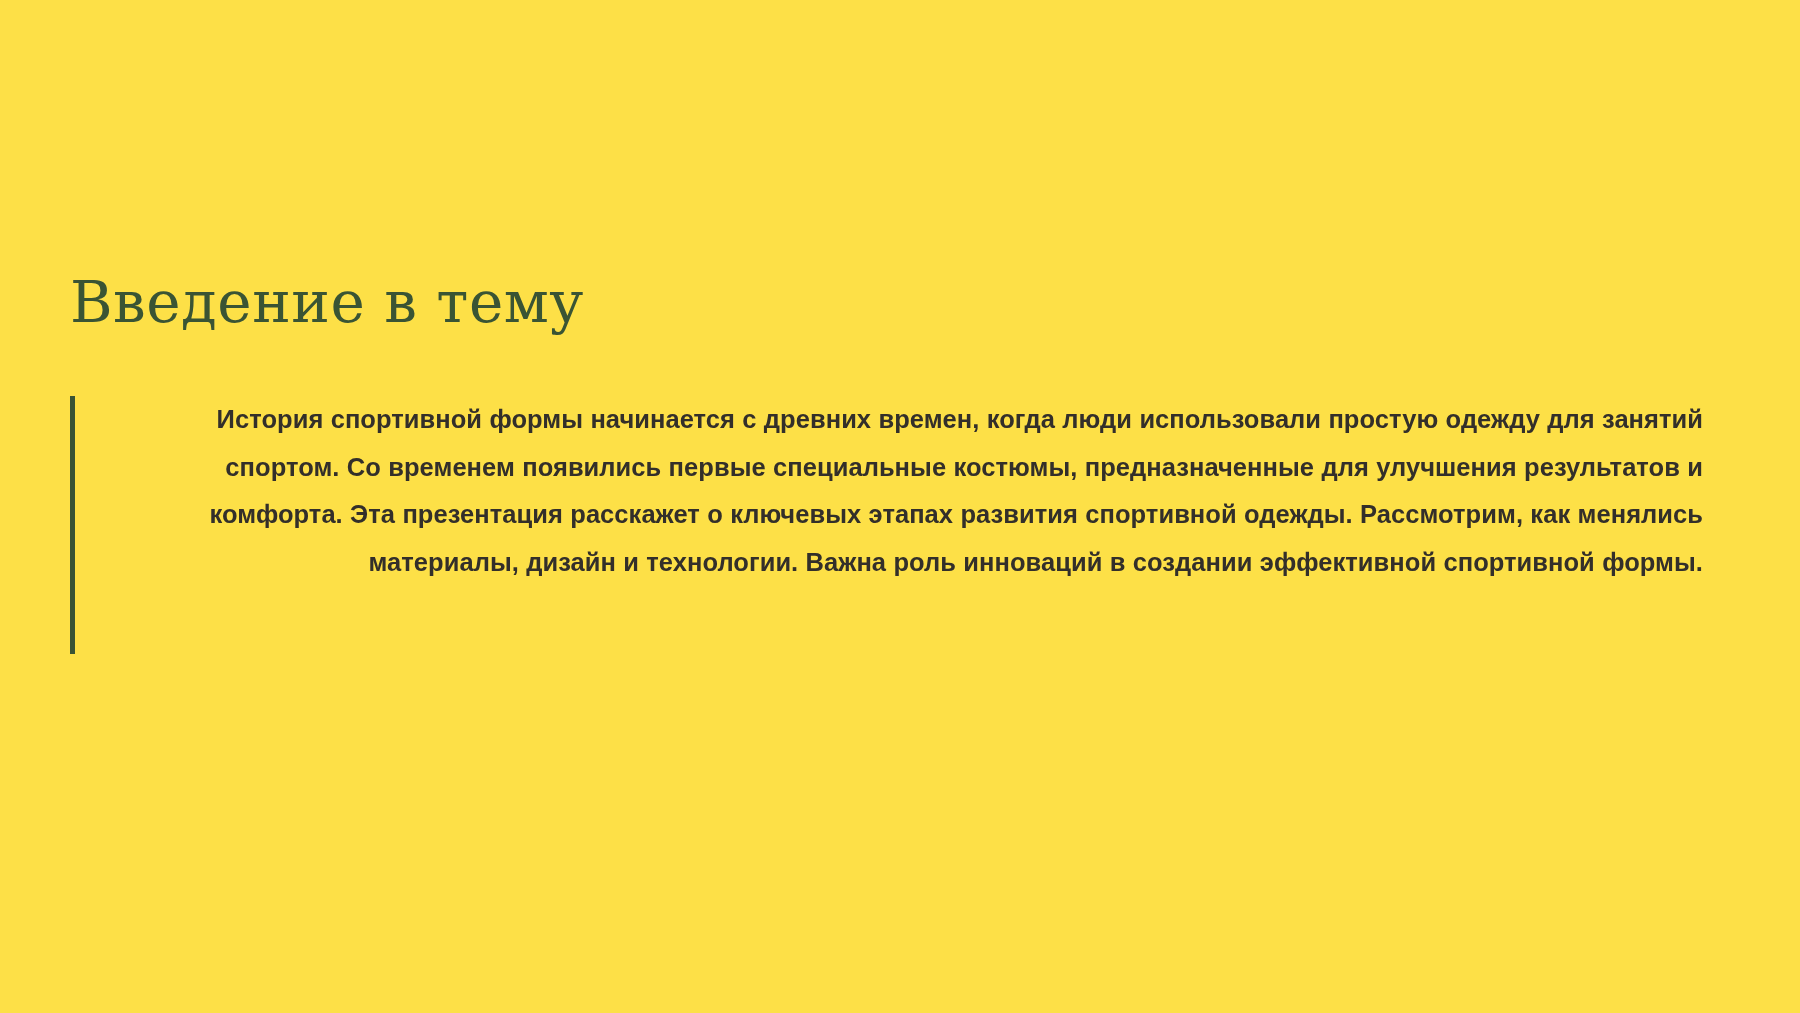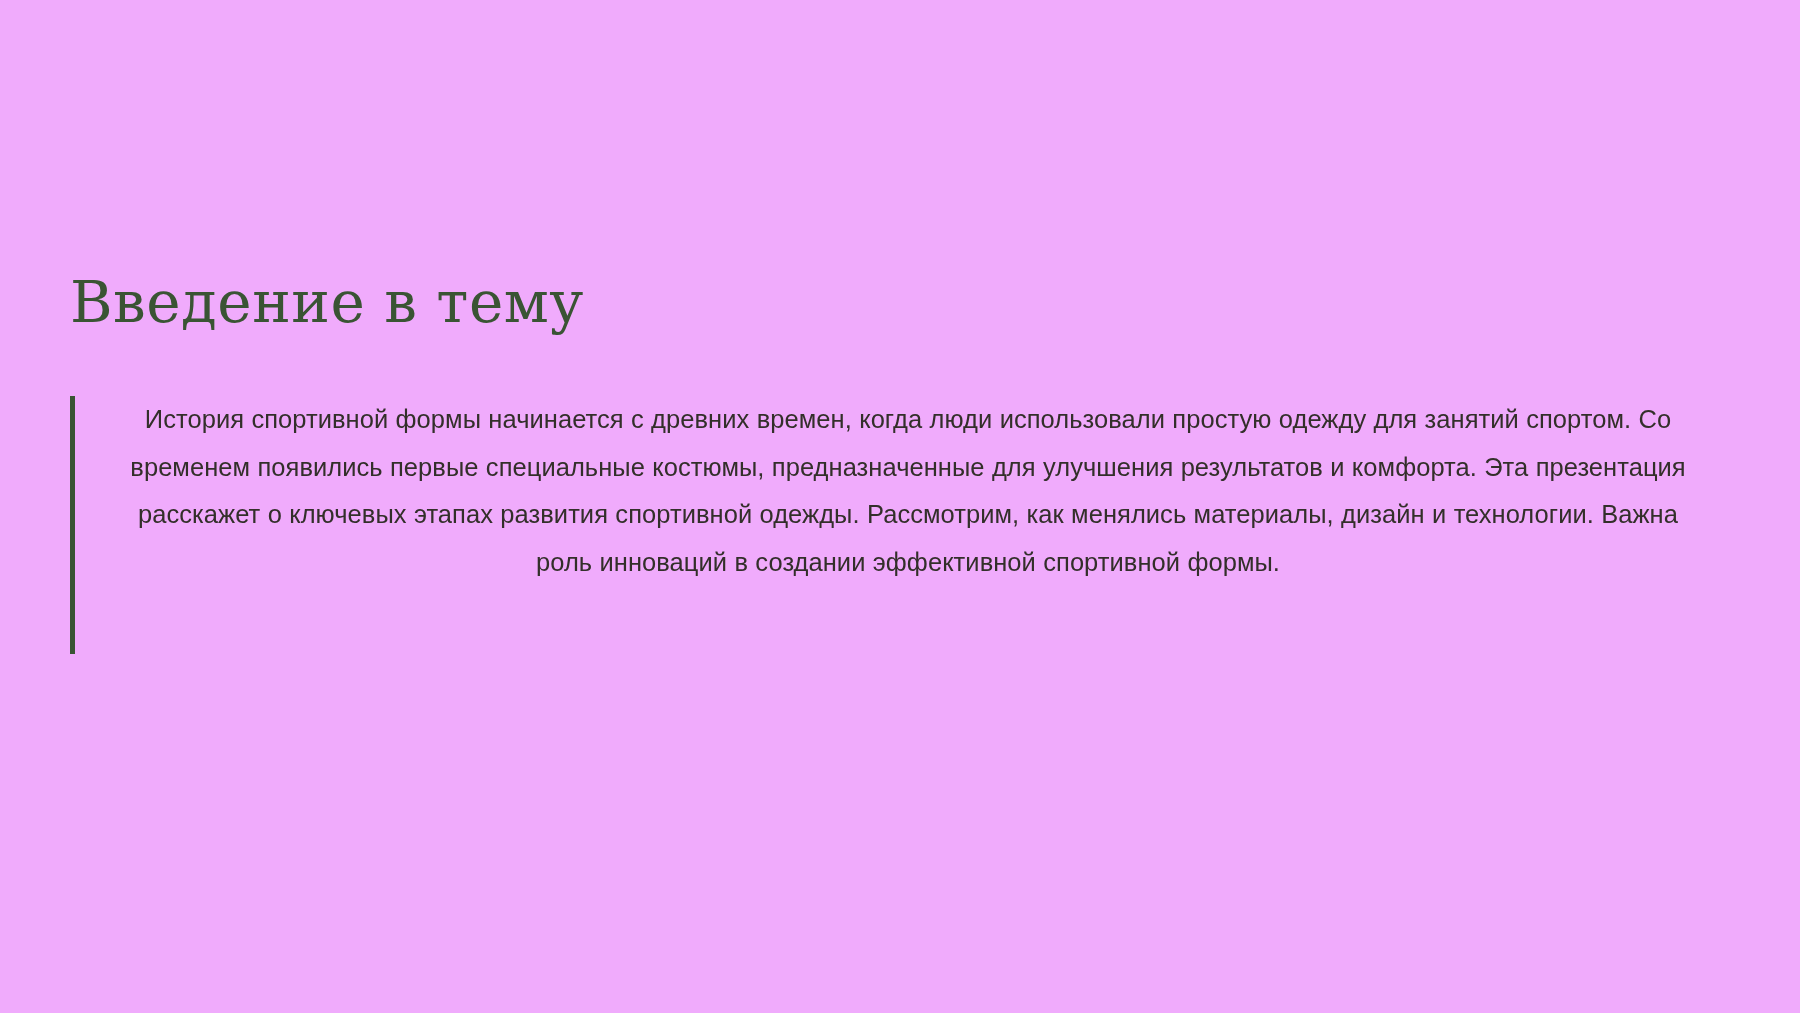--- a/index.html
+++ b/index.html
@@ -13,21 +13,21 @@
     height: 1013px;
     overflow: hidden;
     font-family: "Liberation Sans", sans-serif;
     -webkit-font-smoothing: antialiased;
   }
 
   .slide {
     position: relative;
     width: 1800px;
     height: 1013px;
-    background: #f0abfc;
+    background: #fde047;
     box-sizing: border-box;
   }
 
   .slide-body {
     position: absolute;
     left: 70px;
     top: 268px;
     width: 1640px;
   }
 
@@ -60,25 +60,25 @@
     background: #3a5434;
     border-radius: 0;
   }
 
   .body-paragraph {
     margin: 0;
     padding: 0;
     width: 1590px;
     font-family: "Liberation Sans", sans-serif;
     font-size: 25.5px;
-    font-weight: 400;
+    font-weight: 700;
     line-height: 47.5px;
     color: #332f2a;
     letter-spacing: 0.05px;
-    text-align: center;
+    text-align: right;
     word-spacing: 0.2px;
   }
 </style>
 </head>
 <body>
 
 <div class="slide">
   <div class="slide-body">
 
     <h1 class="slide-title">Введение в тему</h1>

